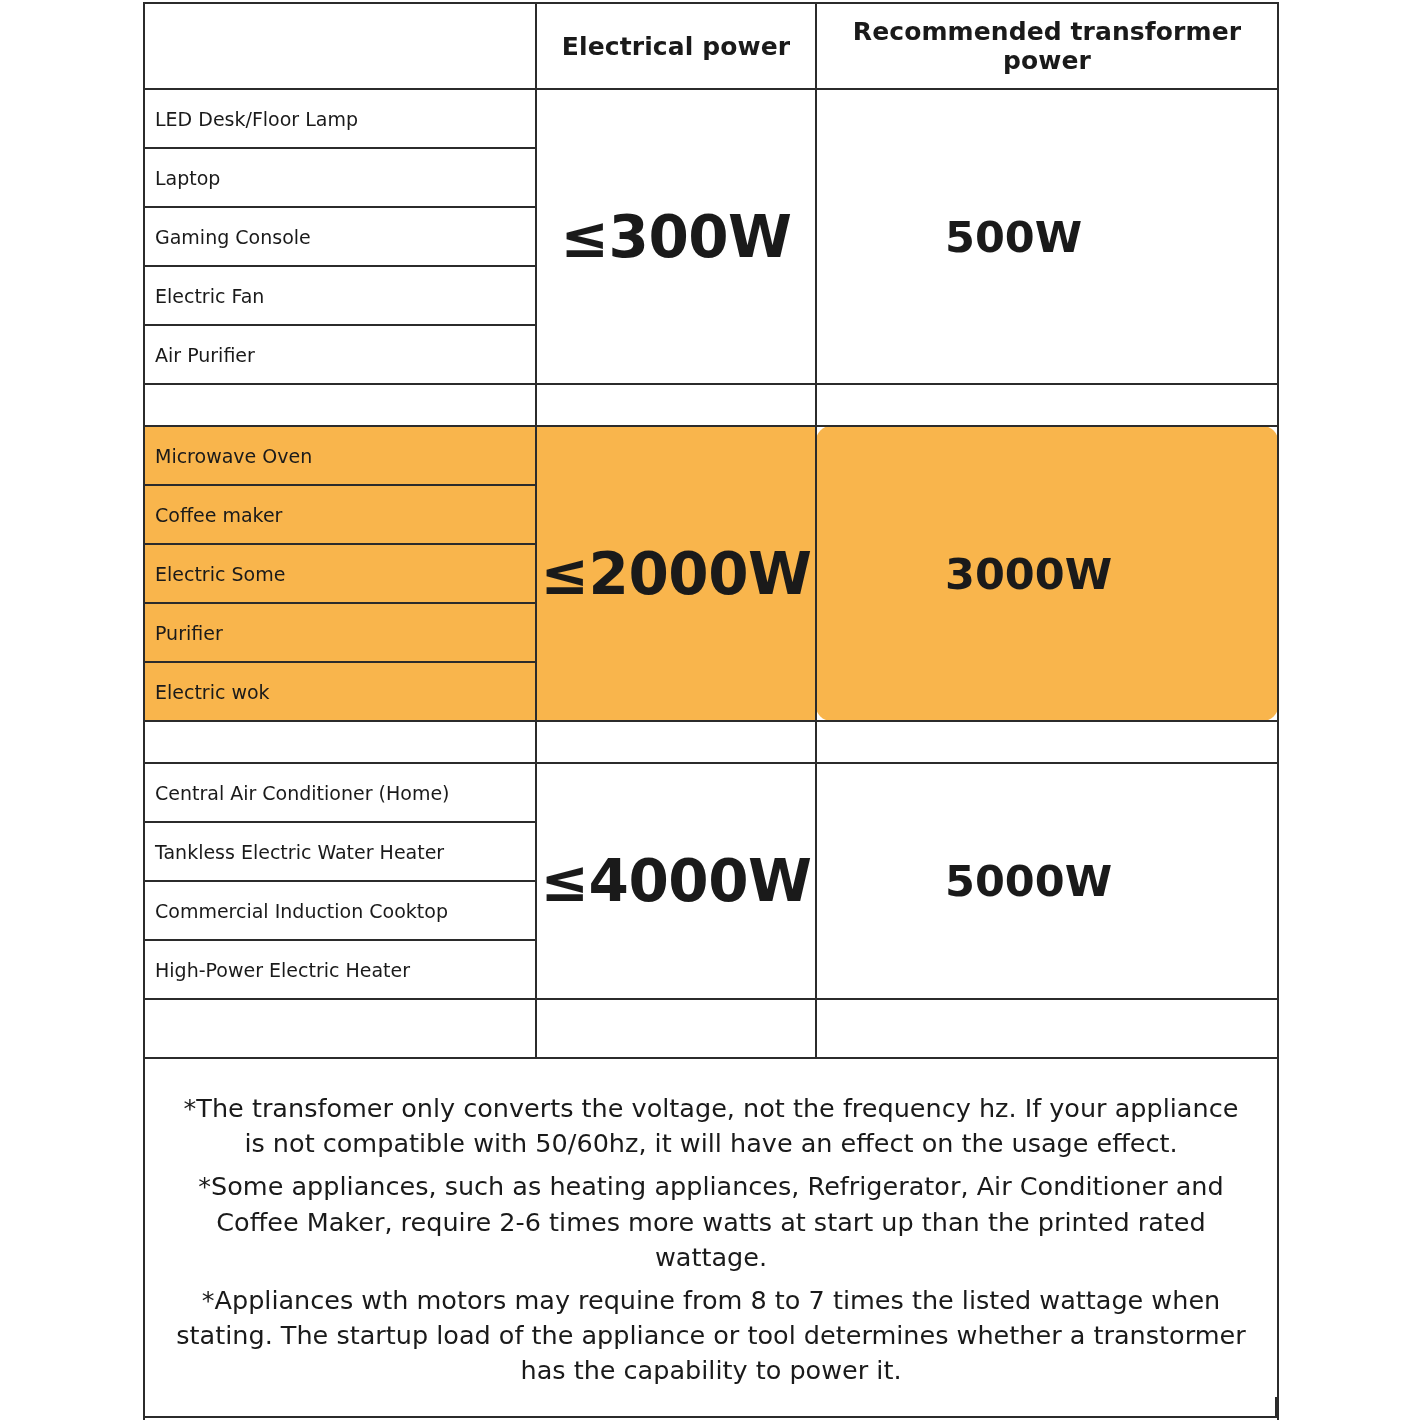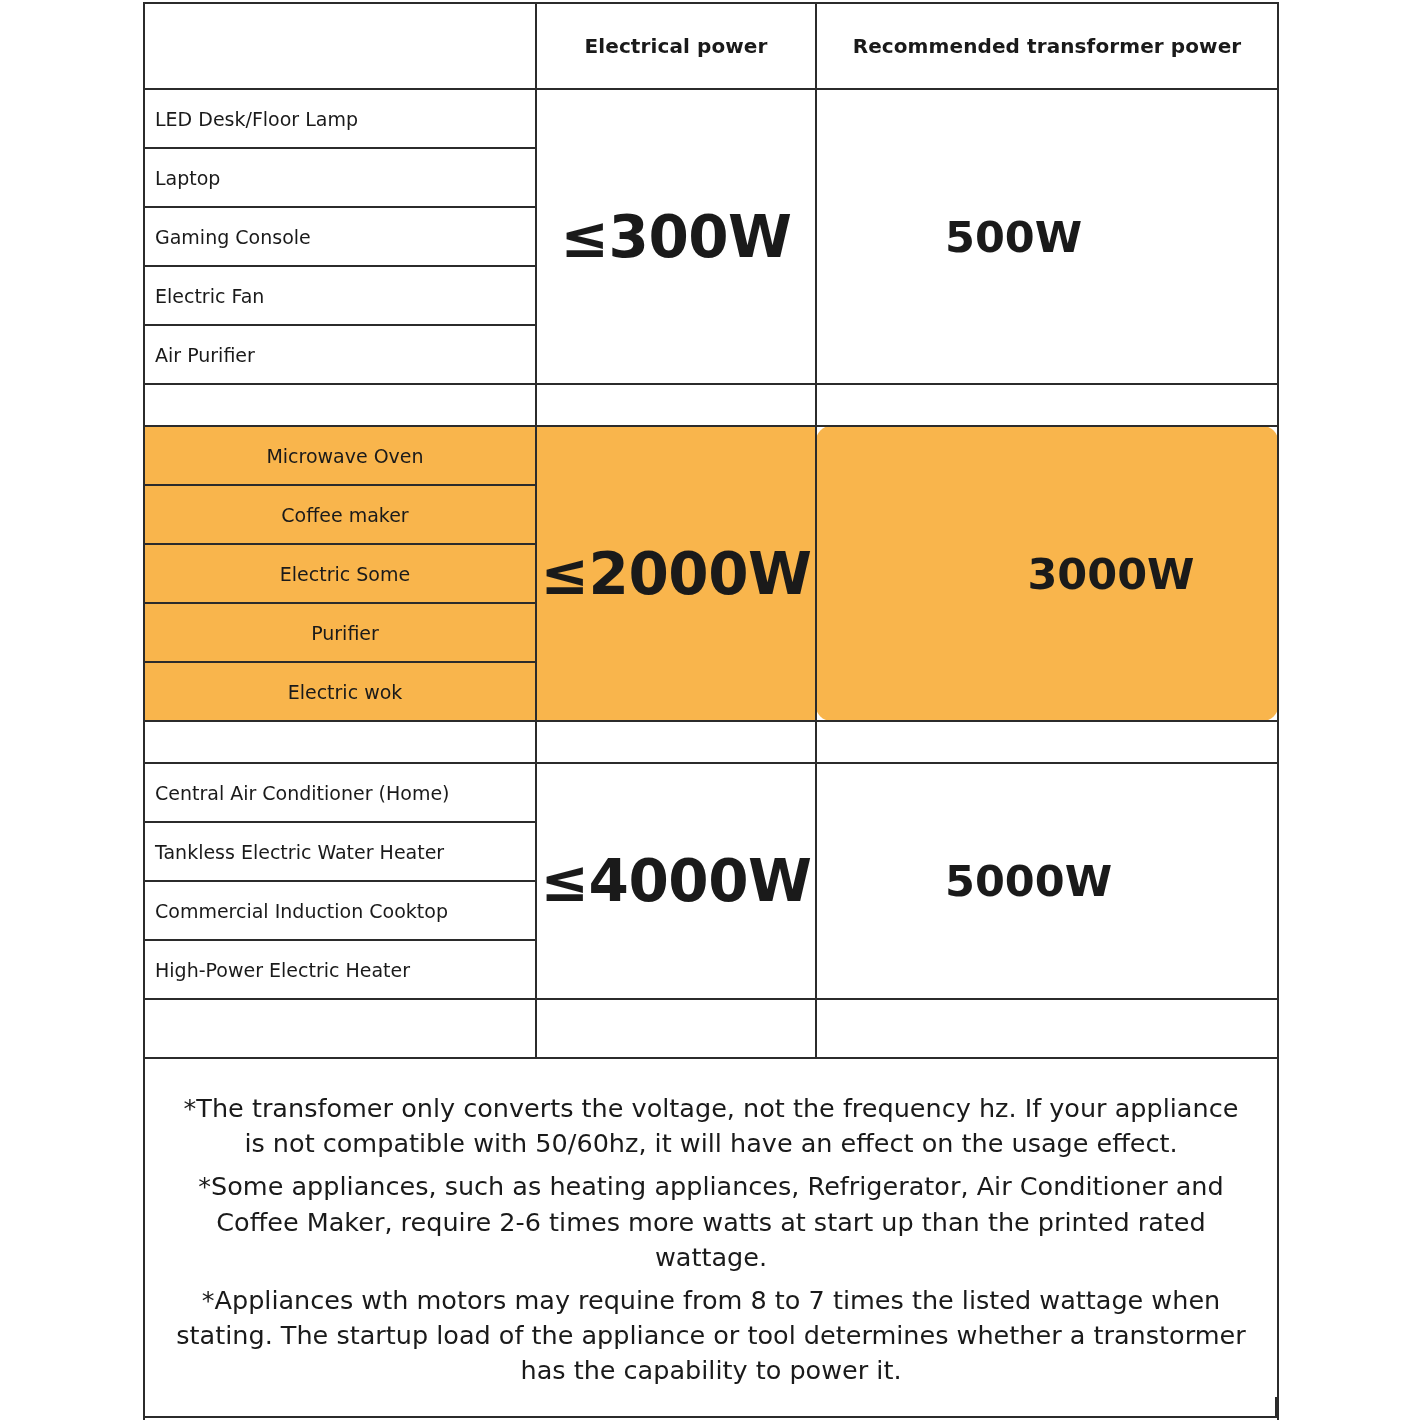--- a/index.html
+++ b/index.html
@@ -38,21 +38,21 @@
   }
 
   
   col.c-app  { width: 392px; }
   col.c-pow  { width: 280px; }
   col.c-rec  { width: 462px; }
 
   .hdr {
     height: 84px;
     text-align: center;
-    font-size: 20px;
+    font-size: 25px;
     font-weight: bold;
     letter-spacing: 0.1px;
   }
 
   .app-cell {
     height: 57px;
     font-size: 19px;
     padding-left: 10px !important;
     white-space: nowrap;
   }
@@ -70,21 +70,21 @@
     font-size: 43px;
     font-weight: bold;
     border-radius: 15px;
   }
 
   .spacer-row td {
     height: 40px;
   }
 
   
-  .orange { background: #f9b54c !important; text-align: center; }
+  .orange { background: #f9b54c !important; }
 
   .notes-cell {
     padding: 24px 18px 30px 18px !important;
     text-align: center;
     font-size: 25.5px;
     line-height: 1.38;
   }
   .notes-cell p {
     margin: 8px;
   }

